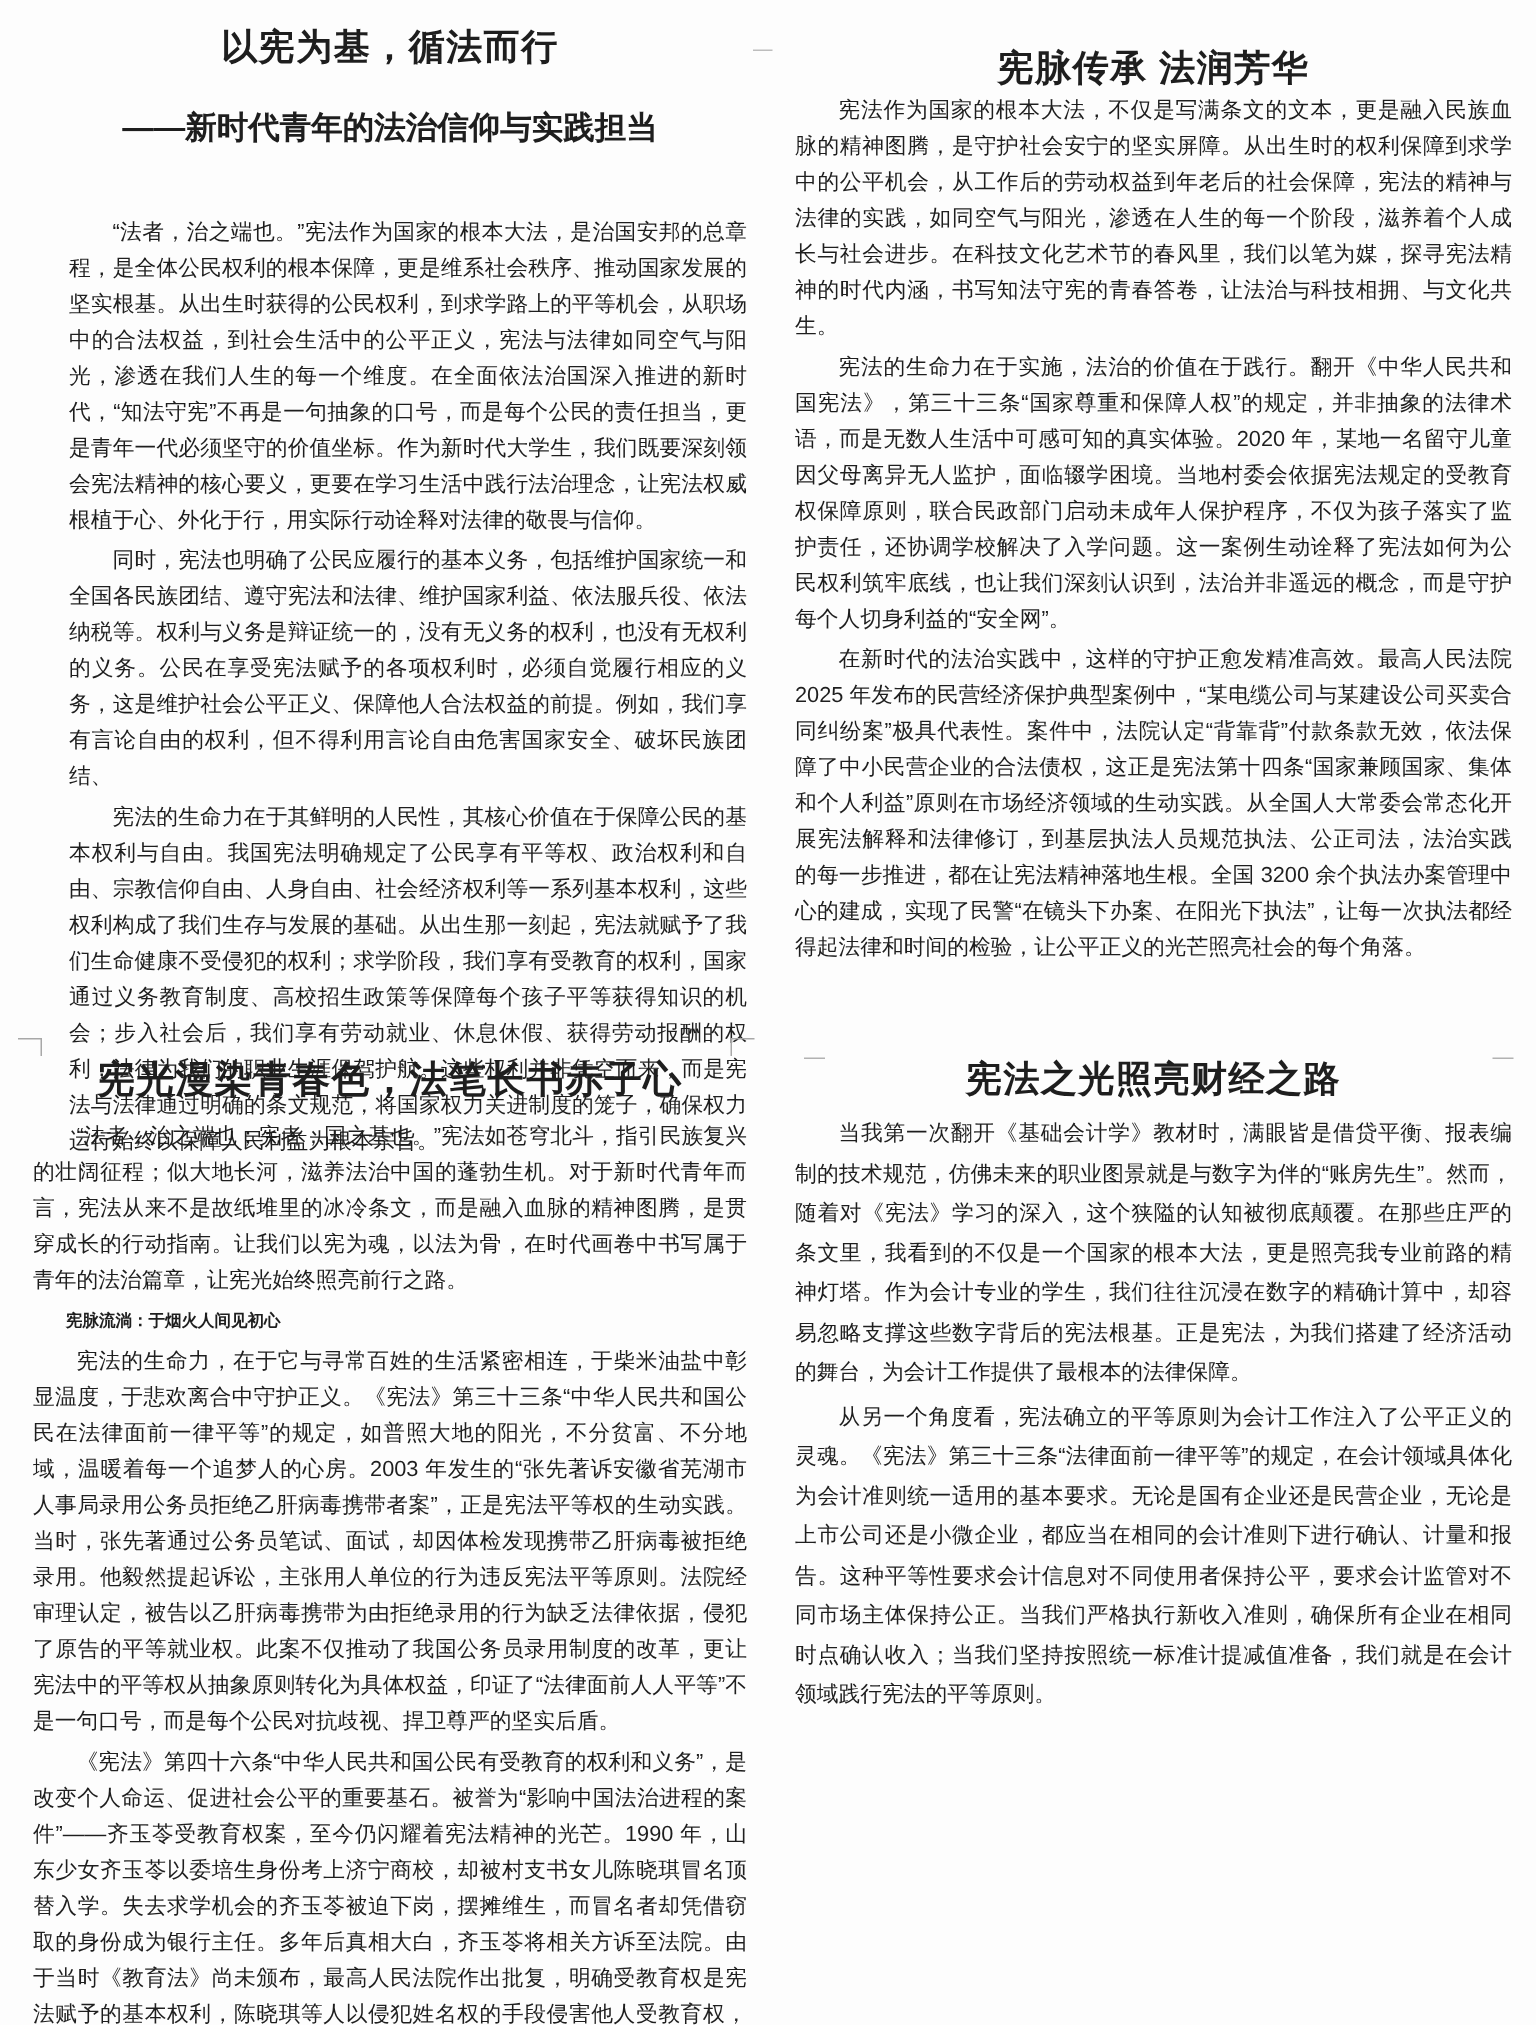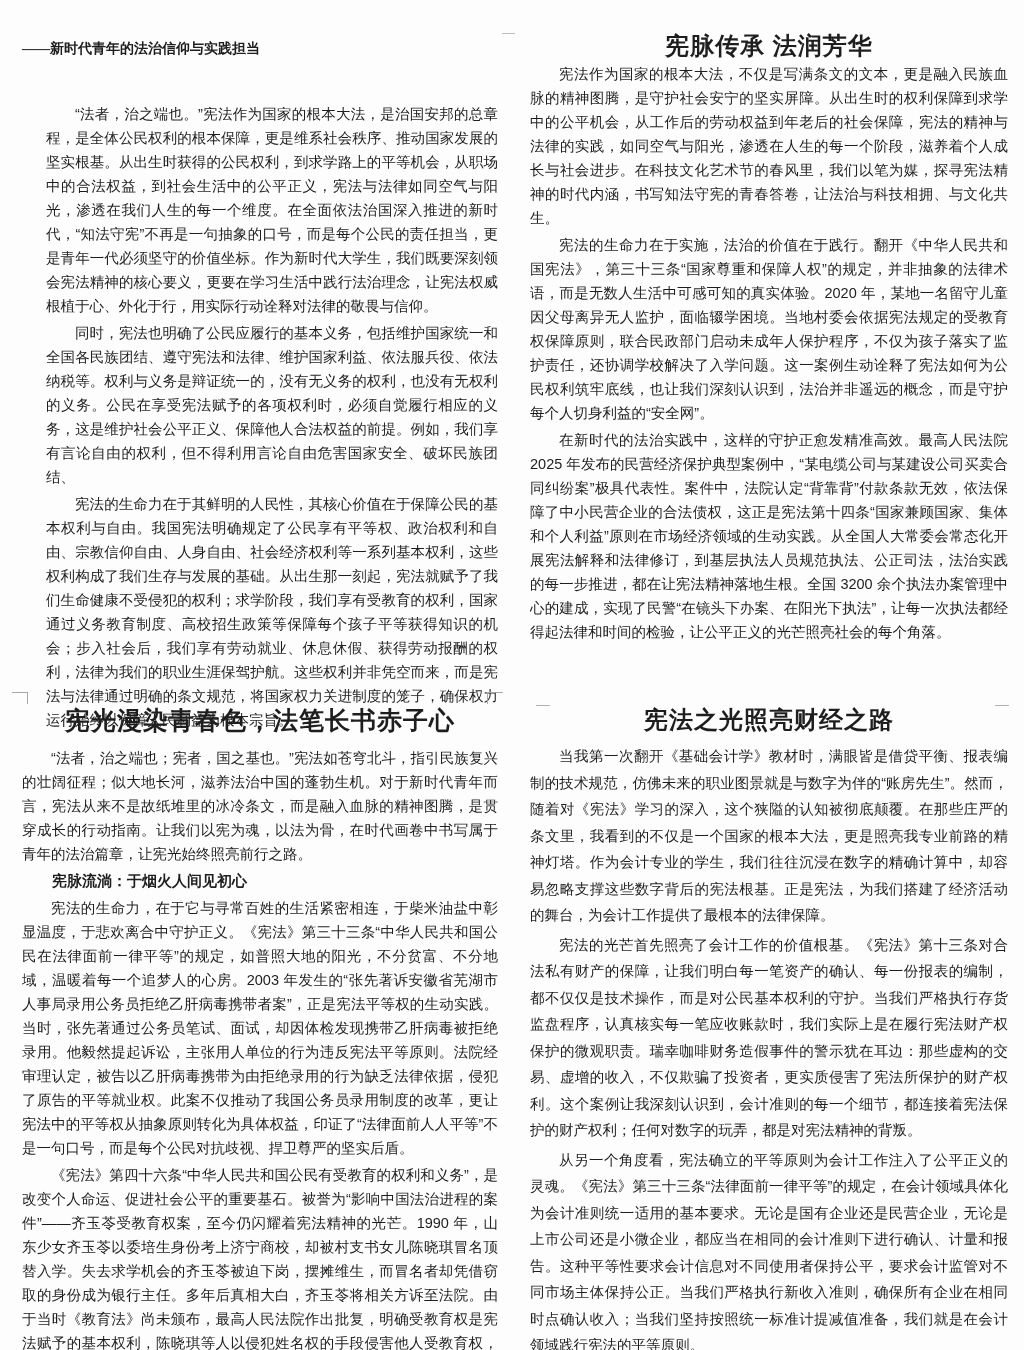--- a/index.html
+++ b/index.html
@@ -16,52 +16,52 @@
   .s2{left:530px;top:30px;width:478px;}
   .s3{left:22px;top:704px;width:476px;height:646px;overflow:hidden;}
   .s4{left:530px;top:704px;width:478px;height:646px;overflow:hidden;}
 
   .title{
     font-size:24px;font-weight:bold;text-align:center;
     margin:0;line-height:1.3;letter-spacing:1px;
   }
   .s3 .title{font-size:25px;}
   .subtitle{
-    font-size:14px;font-weight:bold;
+    font-size:21px;font-weight:bold;text-align:center;
     margin:24px 0 42px 0;
-    font-family:Liberation Serif, serif;
   }
   .body p{
     font-size:14.5px;line-height:24px;
     text-align:justify;text-indent:2em;
     margin:0 0 3px 0;
   }
   .s1 .body{margin-top:44px;margin-left:24px;}
   .s2 .body{margin-top:1px;}
   .s3 .body{margin-top:9px;}
   .s4 .body{margin-top:8px;}
   .s4 .body p{line-height:26.5px;}
   .subheading{
-    font-size:15px;font-weight:bold;line-height:24px;
+    font-size:11px;font-weight:bold;line-height:24px;
     text-indent:2em;margin:0 0 3px 0;
   }
   
   .crop{position:absolute;}
   .crop-tl{left:12px;top:692px;width:15px;height:11px;
     border-top:1px solid #a8a8a8;border-right:1px solid #a8a8a8;}
   .crop-tr{left:487px;top:692px;width:15px;height:11px;
     border-top:1px solid #a8a8a8;border-left:1px solid #a8a8a8;}
   .crop-dash-a{left:536px;top:705px;width:14px;height:0;border-top:1px solid #b2b2b2;}
   .crop-dash-b{left:995px;top:705px;width:14px;height:0;border-top:1px solid #b2b2b2;}
   .crop-dash-top{left:502px;top:33px;width:13px;height:0;border-top:1px solid #bdbdbd;}
 </style>
 </head>
 <body>
 
 <div class="page s1">
+  <h1 class="title">以宪为基，循法而行</h1>
   <div class="subtitle">——新时代青年的法治信仰与实践担当</div>
   <div class="body">
     <p>“法者，治之端也。”宪法作为国家的根本大法，是治国安邦的总章程，是全体公民权利的根本保障，更是维系社会秩序、推动国家发展的坚实根基。从出生时获得的公民权利，到求学路上的平等机会，从职场中的合法权益，到社会生活中的公平正义，宪法与法律如同空气与阳光，渗透在我们人生的每一个维度。在全面依法治国深入推进的新时代，“知法守宪”不再是一句抽象的口号，而是每个公民的责任担当，更是青年一代必须坚守的价值坐标。作为新时代大学生，我们既要深刻领会宪法精神的核心要义，更要在学习生活中践行法治理念，让宪法权威根植于心、外化于行，用实际行动诠释对法律的敬畏与信仰。</p>
     <p>同时，宪法也明确了公民应履行的基本义务，包括维护国家统一和全国各民族团结、遵守宪法和法律、维护国家利益、依法服兵役、依法纳税等。权利与义务是辩证统一的，没有无义务的权利，也没有无权利的义务。公民在享受宪法赋予的各项权利时，必须自觉履行相应的义务，这是维护社会公平正义、保障他人合法权益的前提。例如，我们享有言论自由的权利，但不得利用言论自由危害国家安全、破坏民族团结、</p>
     <p>宪法的生命力在于其鲜明的人民性，其核心价值在于保障公民的基本权利与自由。我国宪法明确规定了公民享有平等权、政治权利和自由、宗教信仰自由、人身自由、社会经济权利等一系列基本权利，这些权利构成了我们生存与发展的基础。从出生那一刻起，宪法就赋予了我们生命健康不受侵犯的权利；求学阶段，我们享有受教育的权利，国家通过义务教育制度、高校招生政策等保障每个孩子平等获得知识的机会；步入社会后，我们享有劳动就业、休息休假、获得劳动报酬的权利，法律为我们的职业生涯保驾护航。这些权利并非凭空而来，而是宪法与法律通过明确的条文规范，将国家权力关进制度的笼子，确保权力运行始终以保障人民利益为根本宗旨。</p>
   </div>
 </div>
 
 <div class="page s2">
   <h1 class="title">宪脉传承 法润芳华</h1>
@@ -79,21 +79,20 @@
     <div class="subheading">宪脉流淌：于烟火人间见初心</div>
     <p>宪法的生命力，在于它与寻常百姓的生活紧密相连，于柴米油盐中彰显温度，于悲欢离合中守护正义。《宪法》第三十三条“中华人民共和国公民在法律面前一律平等”的规定，如普照大地的阳光，不分贫富、不分地域，温暖着每一个追梦人的心房。2003 年发生的“张先著诉安徽省芜湖市人事局录用公务员拒绝乙肝病毒携带者案”，正是宪法平等权的生动实践。当时，张先著通过公务员笔试、面试，却因体检发现携带乙肝病毒被拒绝录用。他毅然提起诉讼，主张用人单位的行为违反宪法平等原则。法院经审理认定，被告以乙肝病毒携带为由拒绝录用的行为缺乏法律依据，侵犯了原告的平等就业权。此案不仅推动了我国公务员录用制度的改革，更让宪法中的平等权从抽象原则转化为具体权益，印证了“法律面前人人平等”不是一句口号，而是每个公民对抗歧视、捍卫尊严的坚实后盾。</p>
     <p>《宪法》第四十六条“中华人民共和国公民有受教育的权利和义务”，是改变个人命运、促进社会公平的重要基石。被誉为“影响中国法治进程的案件”——齐玉苓受教育权案，至今仍闪耀着宪法精神的光芒。1990 年，山东少女齐玉苓以委培生身份考上济宁商校，却被村支书女儿陈晓琪冒名顶替入学。失去求学机会的齐玉苓被迫下岗，摆摊维生，而冒名者却凭借窃取的身份成为银行主任。多年后真相大白，齐玉苓将相关方诉至法院。由于当时《教育法》尚未颁布，最高人民法院作出批复，明确受教育权是宪法赋予的基本权利，陈晓琪等人以侵犯姓名权的手段侵害他人受教育权，应承担民事责任。最终，齐玉苓胜诉获赔，此案更</p>
   </div>
 </div>
 
 <div class="page s4">
   <h1 class="title">宪法之光照亮财经之路</h1>
   <div class="body">
     <p>当我第一次翻开《基础会计学》教材时，满眼皆是借贷平衡、报表编制的技术规范，仿佛未来的职业图景就是与数字为伴的“账房先生”。然而，随着对《宪法》学习的深入，这个狭隘的认知被彻底颠覆。在那些庄严的条文里，我看到的不仅是一个国家的根本大法，更是照亮我专业前路的精神灯塔。作为会计专业的学生，我们往往沉浸在数字的精确计算中，却容易忽略支撑这些数字背后的宪法根基。正是宪法，为我们搭建了经济活动的舞台，为会计工作提供了最根本的法律保障。</p>
-    <p>宪法的光芒首先照亮了会计工作的价值根基。《宪法》第十三条对合法私有财产的保障，让我们明白每一笔资产的确认、每一份报表的编制，都不仅仅是技术操作，而是对公民基本权利的守护。当我们严格执行存货监盘程序，认真核实每一笔应收账款时，我们实际上是在履行宪法财产权保护的微观职责。瑞幸咖啡财务造假事件的警示犹在耳边：那些虚构的交易、虚增的收入，不仅欺骗了投资者，更实质侵害了宪法所保护的财产权利。这个案例让我深刻认识到，会计准则的每一个细节，都连接着宪法保护的财产权利；任何对数字的玩弄，都是对宪法精神的背叛。</p>
     <p>从另一个角度看，宪法确立的平等原则为会计工作注入了公平正义的灵魂。《宪法》第三十三条“法律面前一律平等”的规定，在会计领域具体化为会计准则统一适用的基本要求。无论是国有企业还是民营企业，无论是上市公司还是小微企业，都应当在相同的会计准则下进行确认、计量和报告。这种平等性要求会计信息对不同使用者保持公平，要求会计监管对不同市场主体保持公正。当我们严格执行新收入准则，确保所有企业在相同时点确认收入；当我们坚持按照统一标准计提减值准备，我们就是在会计领域践行宪法的平等原则。</p>
 
   </div>
 </div>
 
 <div class="crop crop-tl"></div>
 <div class="crop crop-tr"></div>
 <div class="crop crop-dash-a"></div>
 <div class="crop crop-dash-b"></div>
 <div class="crop crop-dash-top"></div>

